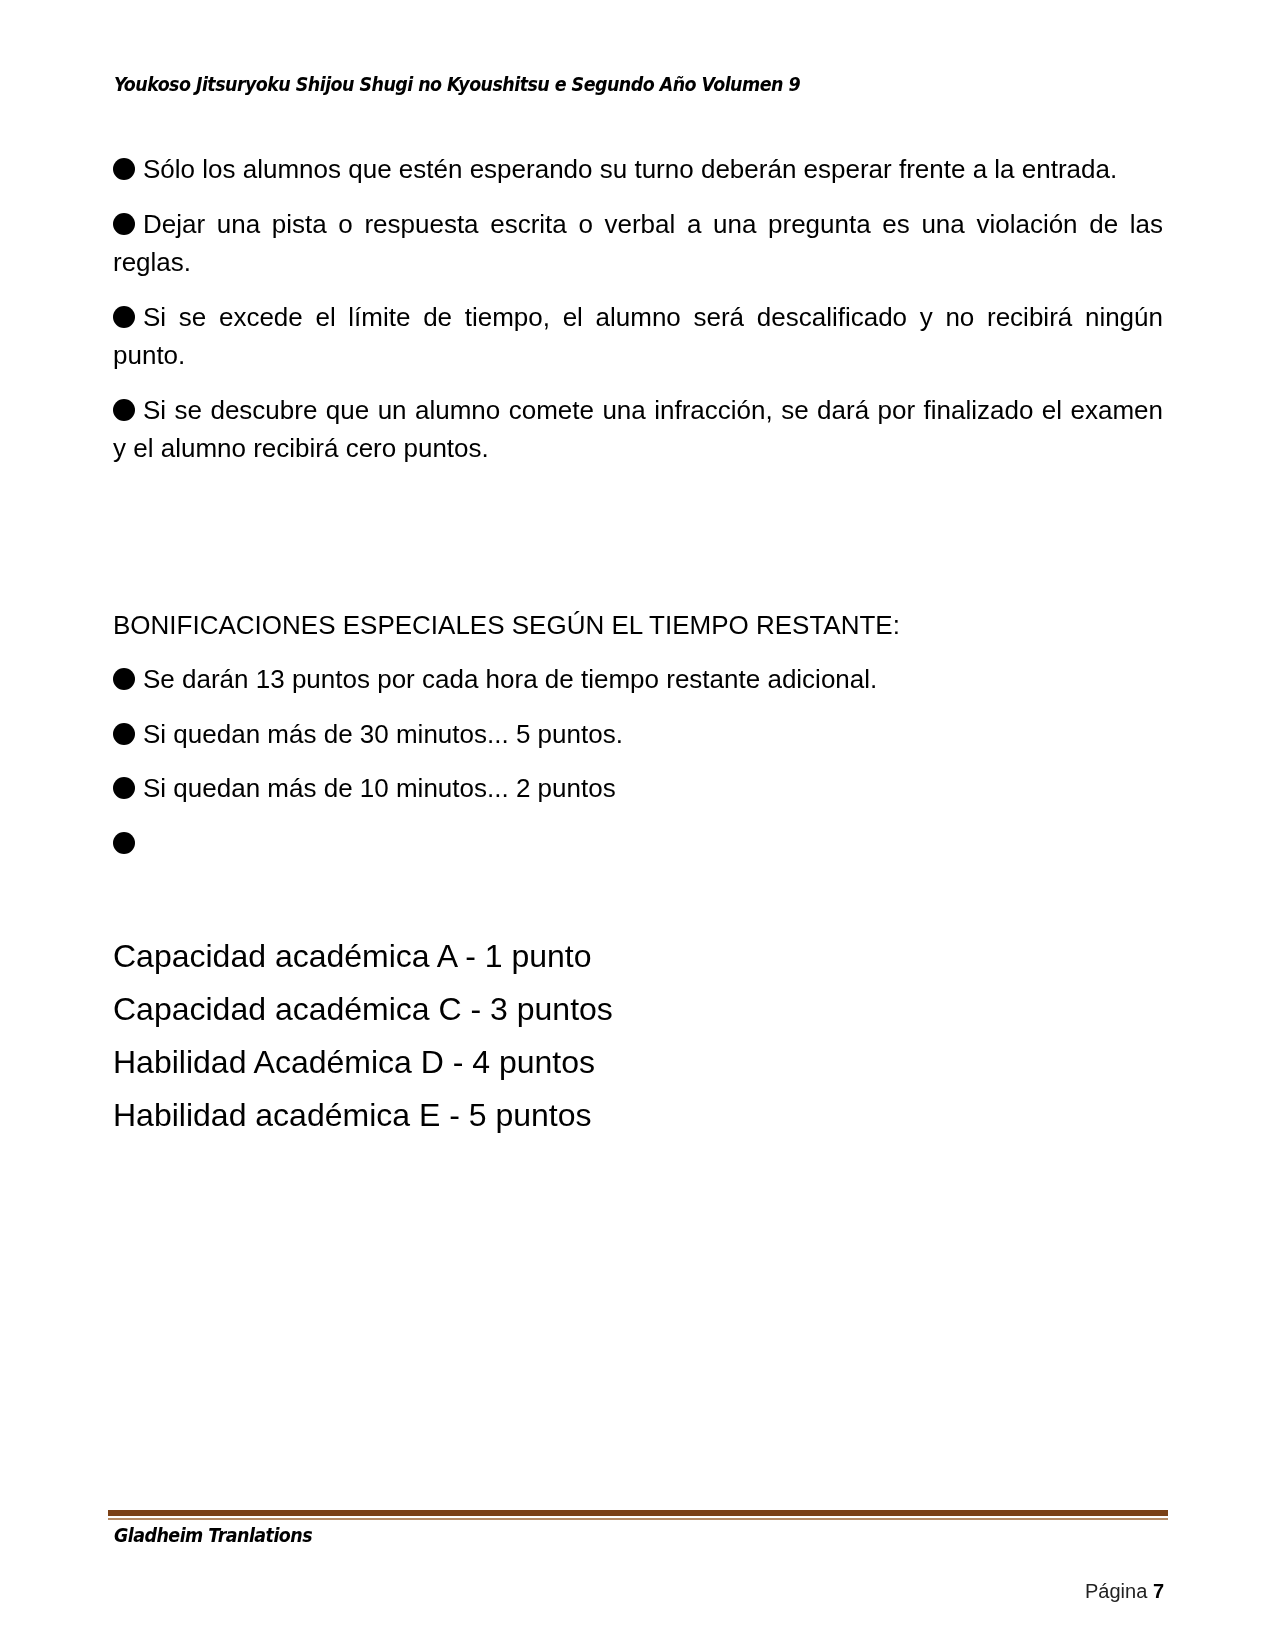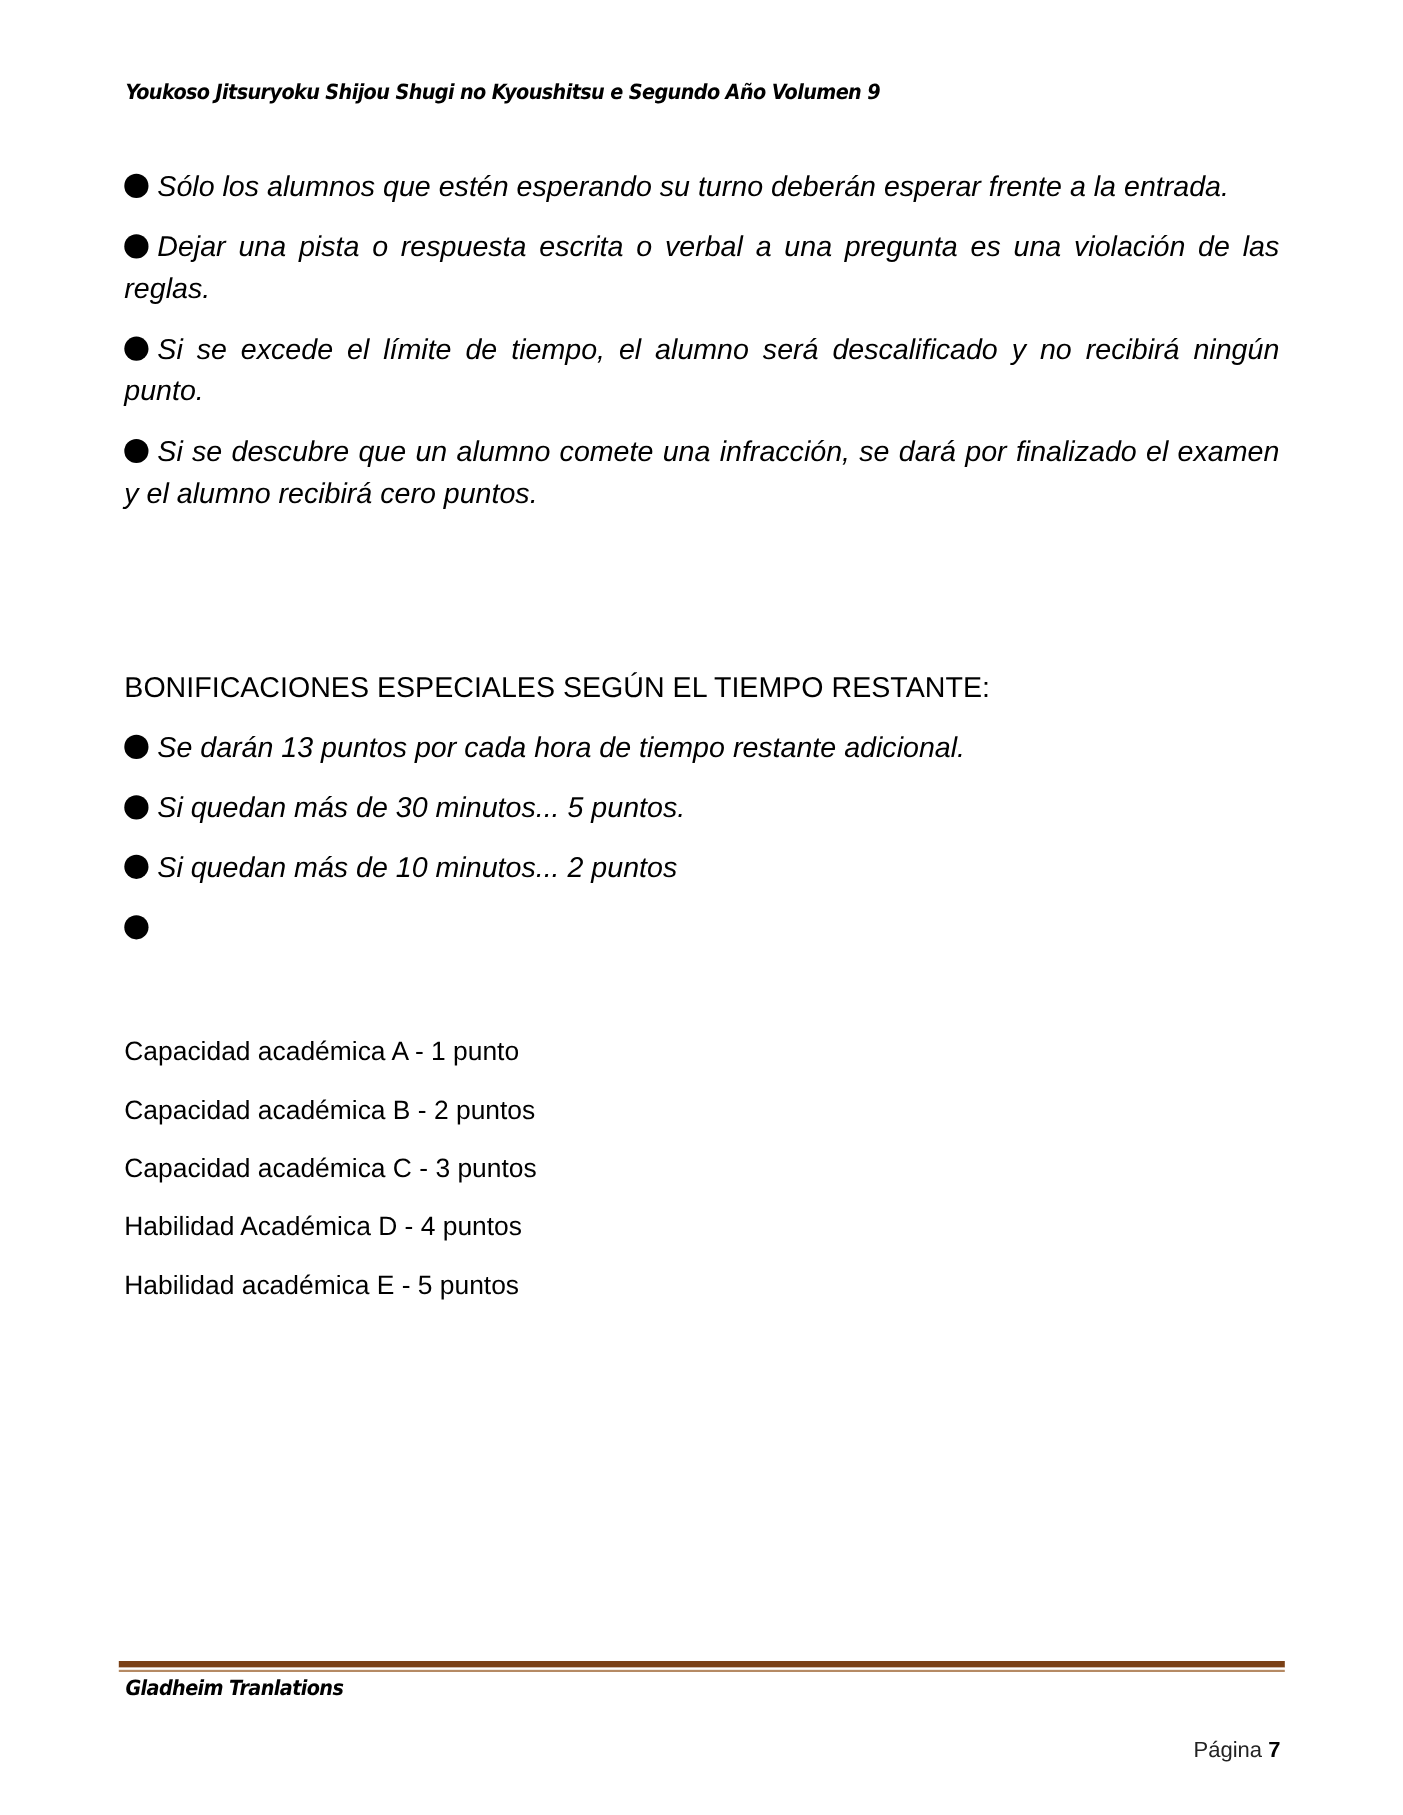--- a/index.html
+++ b/index.html
@@ -2,27 +2,27 @@
 <html><head>
 <meta charset="utf-8">
 <style>
   html, body { margin: 0; padding: 0; background: #ffffff; }
   body { width: 1275px; height: 1650px; position: relative; overflow: hidden;
          font-family: "Liberation Sans", sans-serif; color: #000; }
   .header { position: absolute; left: 114px; top: 73px; font-family: "DejaVu Sans", sans-serif;
             font-weight: bold; font-style: italic; font-size: 19px; letter-spacing: -0.6px;
             transform: scaleX(0.92); transform-origin: left top; }
   .body { position: absolute; left: 113px; top: 150px; width: 1050px; font-size: 26px; line-height: 38.5px; }
-  .para { margin: 0 0 16px 0; text-align: justify; text-align-last: left; font-style: italic; }
+  .para { margin: 0 0 16px 0; text-align: justify; text-align-last: left; }
   .bullet { display: inline-block; width: 22px; height: 22px; border-radius: 50%; background: #000;
             vertical-align: -2px; margin-right: 8px; }
   .section-title { margin: 0 0 16px 0; }
   .gap1 { height: 122px; }
   .gap2 { height: 52px; }
-  .rubric-line { margin: 0; line-height: 53px; font-size: 24px; }
+  .rubric-line { margin: 0; line-height: 53px; font-size: 32px; }
   .footer-rule { position: absolute; left: 108px; top: 1510px; width: 1060px; }
   .rule-thick { height: 6px; background: #7a4016; }
   .rule-gap { height: 2px; background: #fff; }
   .rule-thin { height: 2px; background: #b58a64; }
   .footer-left { position: absolute; left: 114px; top: 1524px; font-family: "DejaVu Sans", sans-serif;
                  font-weight: bold; font-style: italic; font-size: 19px; letter-spacing: -0.6px;
                  transform: scaleX(0.92); transform-origin: left top; }
   .footer-right { position: absolute; right: 111px; top: 1580px; font-size: 20px; color: #222; }
   .footer-right .num { font-weight: bold; color: #000; }
 </style>
@@ -41,21 +41,20 @@
 
   <p class="section-title">BONIFICACIONES ESPECIALES SEGÚN EL TIEMPO RESTANTE:</p>
   <p class="para"><span class="bullet"></span><span>Se darán 13 puntos por cada hora de tiempo restante adicional.</span></p>
   <p class="para"><span class="bullet"></span><span>Si quedan más de 30 minutos... 5 puntos.</span></p>
   <p class="para"><span class="bullet"></span><span>Si quedan más de 10 minutos... 2 puntos</span></p>
   <p class="para"><span class="bullet"></span></p>
 
   <div class="gap2"></div>
 
   <p class="rubric-line">Capacidad académica A - 1 punto</p>
-  <p class="rubric-line">Capacidad académica B - 2 puntos</p>
   <p class="rubric-line">Capacidad académica C - 3 puntos</p>
   <p class="rubric-line">Habilidad Académica D - 4 puntos</p>
   <p class="rubric-line">Habilidad académica E - 5 puntos</p>
 </div>
 
 <div class="footer-rule">
   <div class="rule-thick"></div>
   <div class="rule-gap"></div>
   <div class="rule-thin"></div>
 </div>

